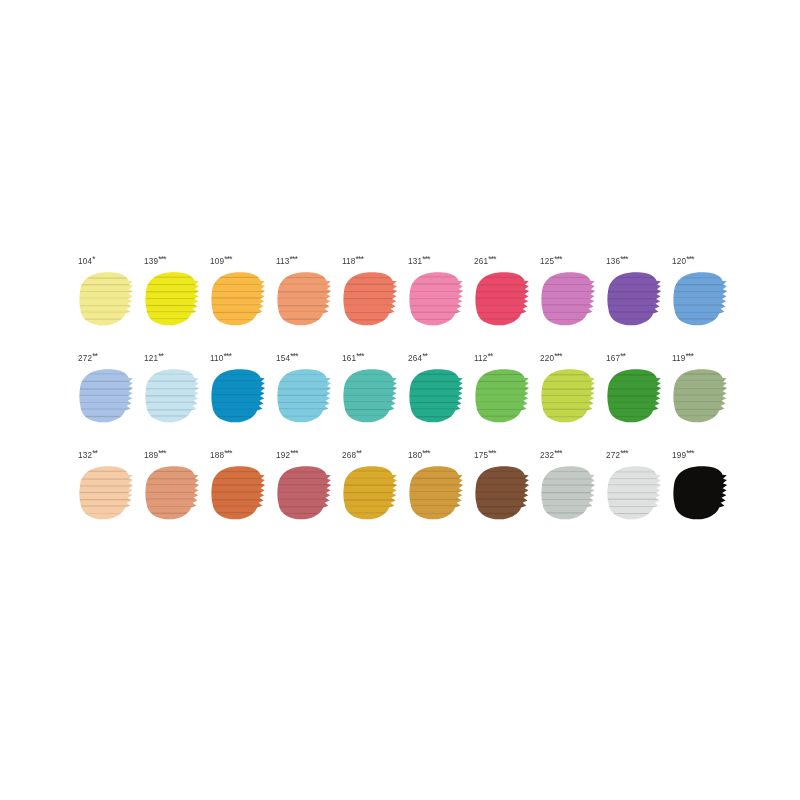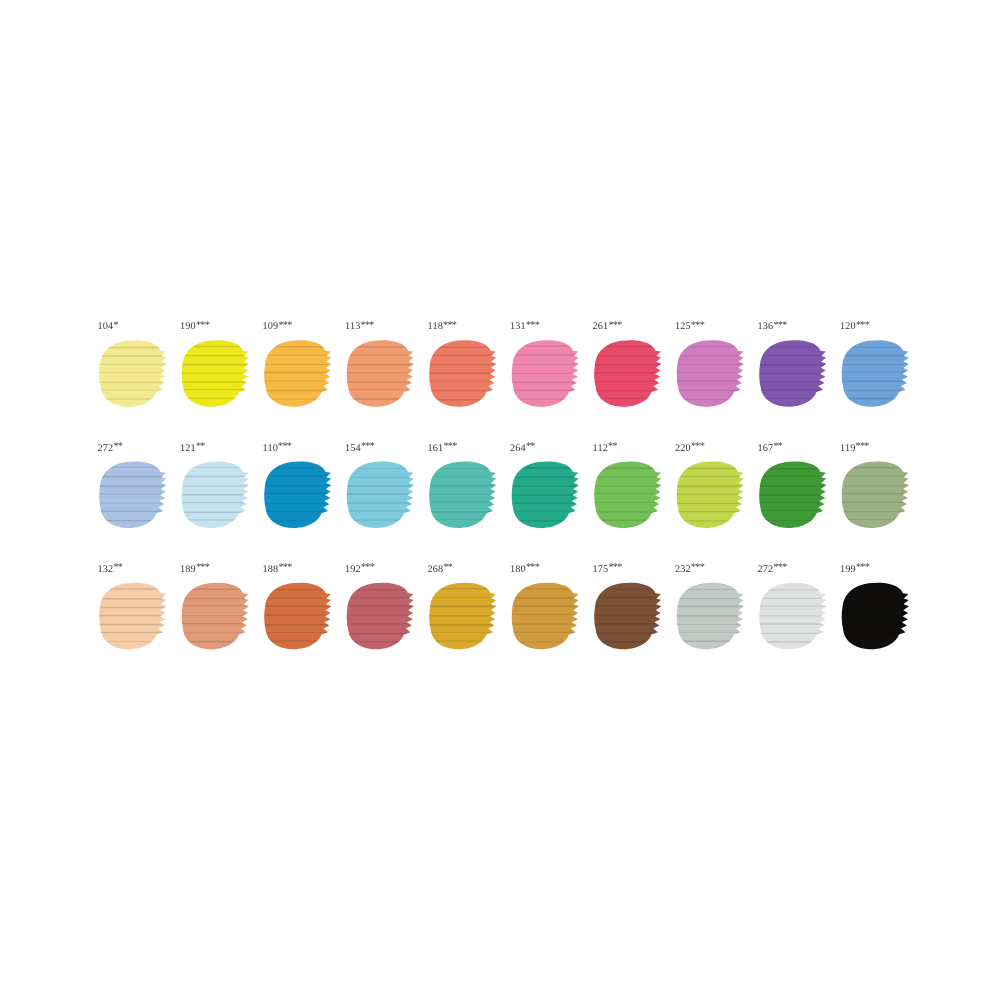--- a/index.html
+++ b/index.html
@@ -45,21 +45,21 @@
 
   .swatch-label {
     position: absolute;
     left: 2px;
     top: 0px;
     font-size: 8.2px;
     line-height: 10px;
     letter-spacing: 0.15px;
     color: #3a3a3c;
     white-space: nowrap;
-    font-family: Liberation Serif, serif;
+    font-family: Liberation Sans, sans-serif;
   }
   .swatch-label .stars {
     font-size: 8.2px;
     letter-spacing: -0.6px;
     vertical-align: 1.5px;
   }
 
   .swatch-blob {
     position: absolute;
     left: 2px;
@@ -106,21 +106,21 @@
                 <rect x="0" y="42.14" width="60" height="0.63" fill="#000000"></rect>
                 <rect x="0" y="46.16" width="60" height="1.40" fill="#ffffff"></rect>
                 <rect x="0" y="49.39" width="60" height="0.90" fill="#000000"></rect>
                 <rect x="0" y="52.78" width="60" height="0.88" fill="#ffffff"></rect>
                 <rect x="0" y="56.17" width="60" height="1.25" fill="#000000"></rect>
               </g>
             </svg>
           </div>
         </div>
         <div class="swatch-cell">
-          <div class="swatch-label"><span>190</span><span class="stars">***</span></div>
+          <div class="swatch-label"><span>139</span><span class="stars">***</span></div>
           <div class="swatch-blob">
             <svg viewBox="0 0 60 60" preserveAspectRatio="none">
               <defs>
                 <clipPath id="clip2">
                   <path d="M17.5 3.2 C24 1.0 34 0.6 41.5 2.4 C47.5 3.9 51.0 6.5 52.2 10.0 L56.6 10.6 L52.8 14.2 L56.8 15.6 L52.6 19.0 L57.0 20.6 L52.4 24.1 L56.4 26.2 L51.8 29.0 L56.2 31.4 L51.2 34.0 L55.4 36.6 L50.4 39.0 L54.2 42.2 L48.8 44.0 C47.0 49.0 42.0 53.0 35.0 55.0 C27.0 57.2 17.5 56.4 11.5 53.0 C6.2 50.0 3.2 45.6 2.6 40.0 C1.2 34.4 1.0 27.0 2.2 20.0 C3.4 12.6 8.0 6.4 17.5 3.2 Z"></path>
                 </clipPath>
               </defs>
               <path d="M17.5 3.2 C24 1.0 34 0.6 41.5 2.4 C47.5 3.9 51.0 6.5 52.2 10.0 L56.6 10.6 L52.8 14.2 L56.8 15.6 L52.6 19.0 L57.0 20.6 L52.4 24.1 L56.4 26.2 L51.8 29.0 L56.2 31.4 L51.2 34.0 L55.4 36.6 L50.4 39.0 L54.2 42.2 L48.8 44.0 C47.0 49.0 42.0 53.0 35.0 55.0 C27.0 57.2 17.5 56.4 11.5 53.0 C6.2 50.0 3.2 45.6 2.6 40.0 C1.2 34.4 1.0 27.0 2.2 20.0 C3.4 12.6 8.0 6.4 17.5 3.2 Z" fill="#ece81b" class="blob-shape"></path>
               <g clip-path="url(#clip2)" class="blob-texture">
                 <rect x="0" y="2.46" width="60" height="0.62" fill="#ffffff"></rect>

